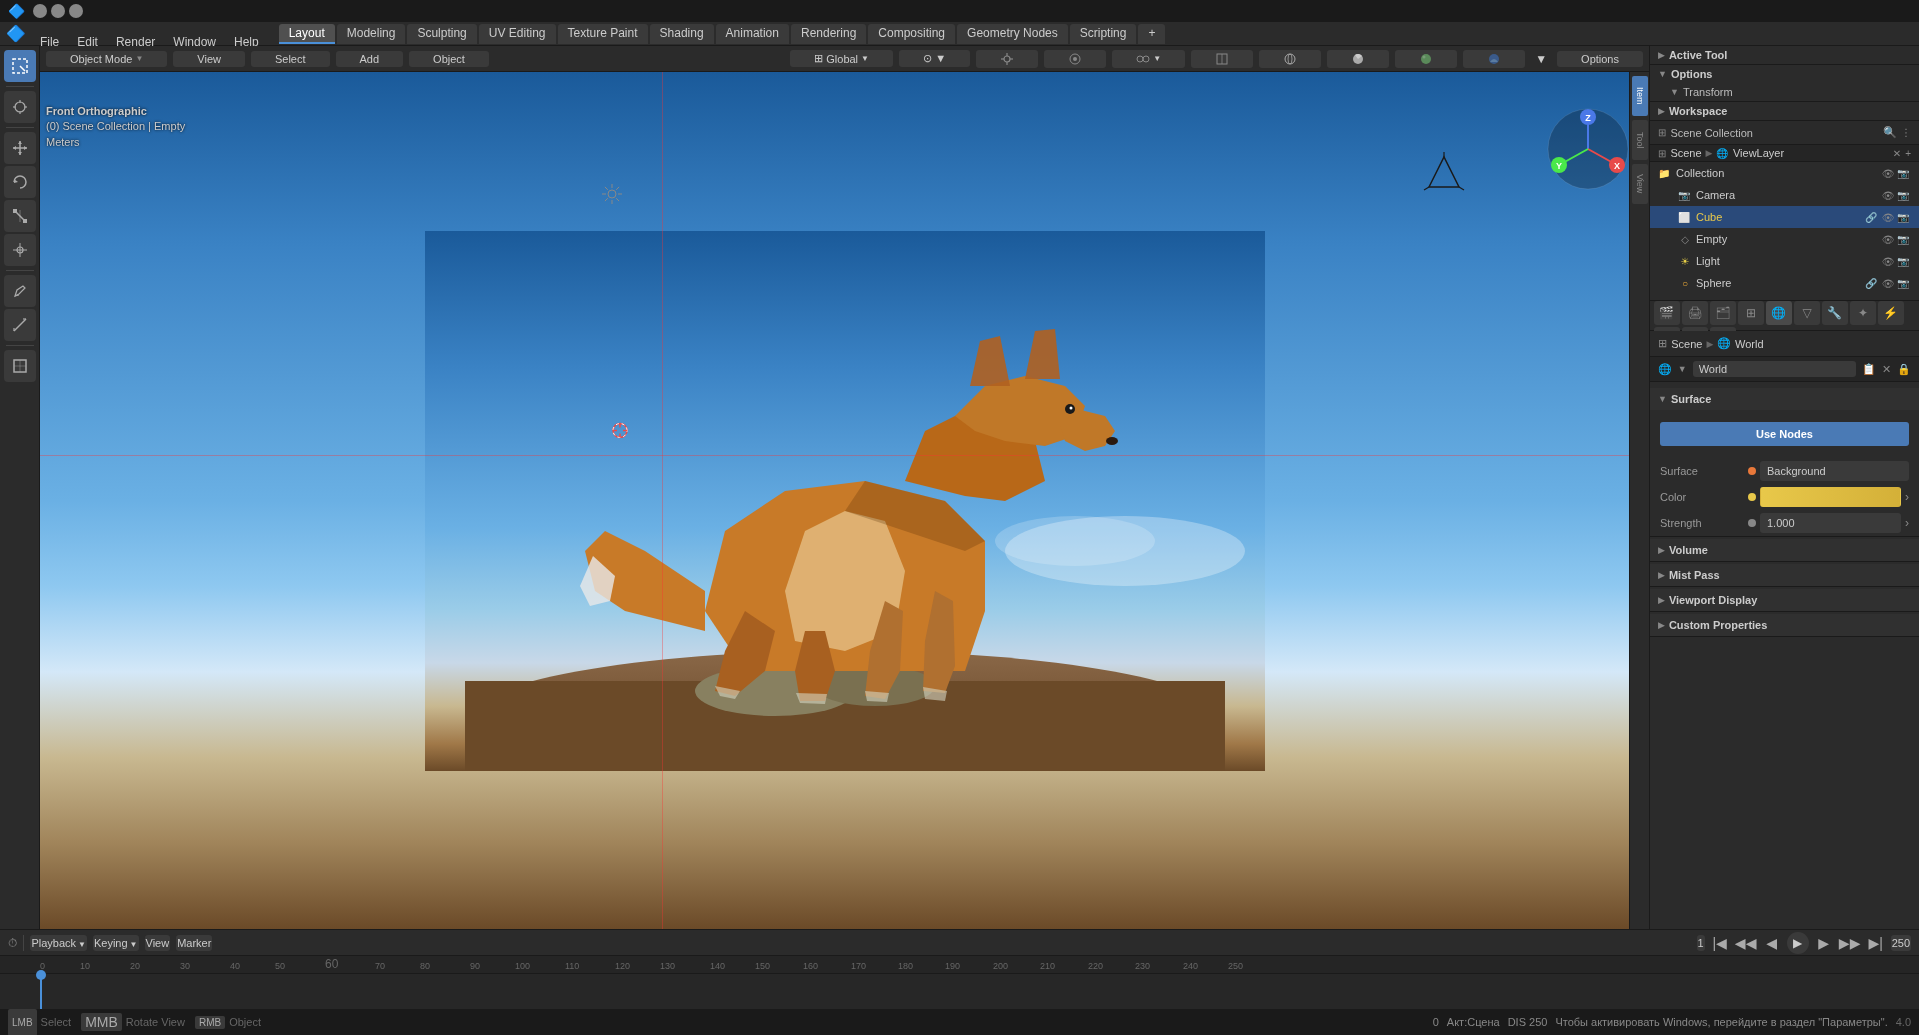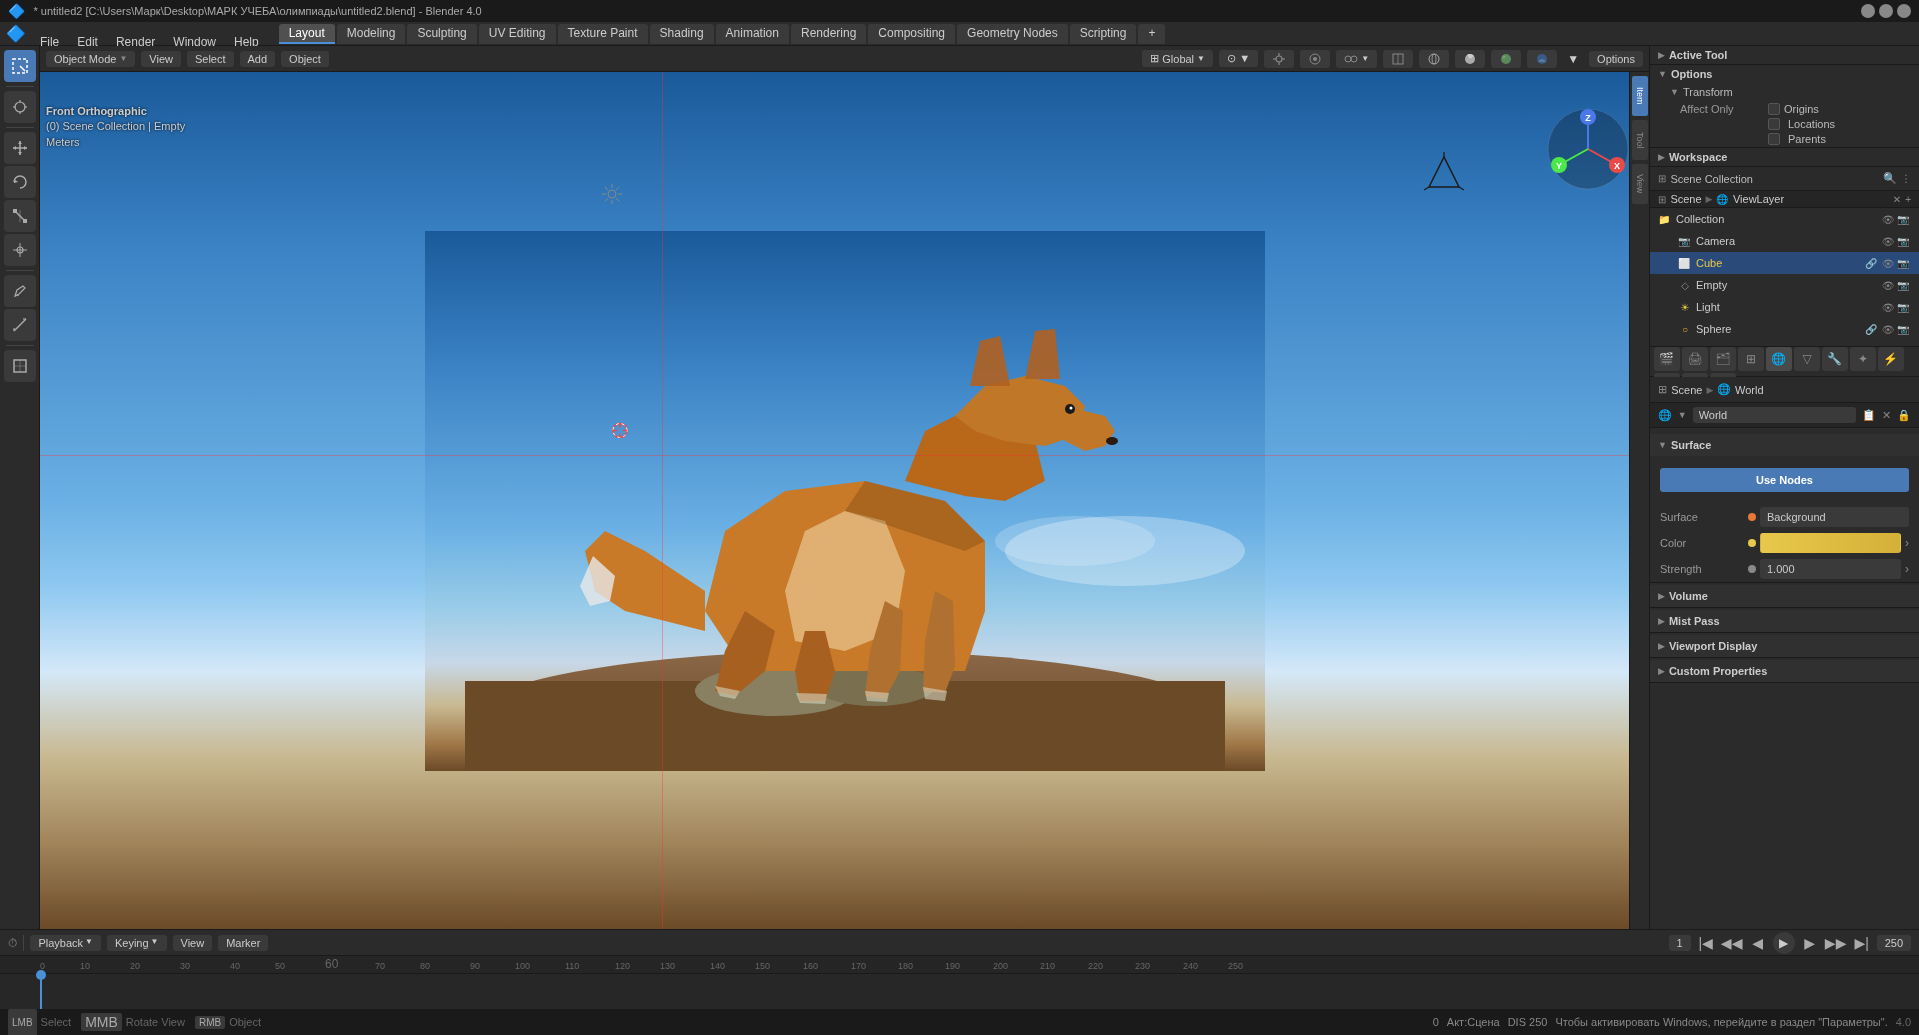--- a/index.html
+++ b/index.html
@@ -124,21 +124,21 @@
     #viewport-header {
       height: 26px;
       background: #2b2b2b;
       display: flex;
       align-items: center;
       padding: 0 6px;
       gap: 6px;
       border-bottom: 1px solid #1a1a1a;
     }
     .vp-header-btn {
-      padding: 2px 8px;
+      padding: 2px 24px;
       background: #3a3a3a;
       border-radius: 3px;
       cursor: pointer;
       font-size: 11px;
       color: #ccc;
       display: flex;
       align-items: center;
       gap: 3px;
     }
     .header-spacer { flex: 1; }
@@ -390,28 +390,28 @@
     #timeline-header {
       height: 26px;
       background: #2b2b2b;
       display: flex;
       align-items: center;
       padding: 0 8px;
       gap: 6px;
       border-bottom: 1px solid #1a1a1a;
     }
     .tl-btn {
-      padding: 2px 8px;
+      padding: 2px 1px;
       background: #3a3a3a;
       border-radius: 3px;
       cursor: pointer;
       font-size: 11px;
       color: #ccc;
       display: flex;
-      align-items: flex-start;
+      align-items: flex-end;
       gap: 2px;
     }
     .tl-ctrl-btn {
       width: 22px;
       height: 22px;
       display: flex;
       align-items: center;
       justify-content: center;
       cursor: pointer;
       border-radius: 3px;
@@ -487,21 +487,20 @@
       position: absolute;
       top: 32px;
       right: 16px;
     }
   </style>
 </head>
 <body>
 
 <div id="titlebar">
   <span style="font-size:14px; margin-right:8px;">🔷</span>
-  <span style="flex:1; font-size:11px; color:#aaa;">* untitled2 [C:\Users\Марк\Desktop\МАРК УЧЕБА\олимпиады\untitled2.blend] - Blender 4.0</span>
   <div class="win-controls">
     <div class="win-btn minimize"></div>
     <div class="win-btn maximize"></div>
     <div class="win-btn close"></div>
   </div>
 </div>
 
 <div id="menubar">
   <span style="font-size:16px; color:#e8783a; margin-right:4px;">🔷</span>
   <span class="menu-item">File</span>
@@ -841,37 +840,20 @@
       <div class="section-collapsible">
         <span style="color:#888; font-size:9px;">▼</span>
         <span style="font-size:11px; color:#ccc; font-weight:bold;">Options</span>
       </div>
 
       <div class="section-collapsible" style="padding-left:20px;">
         <span style="color:#888; font-size:9px;">▼</span>
         <span style="font-size:11px; color:#bbb;">Transform</span>
       </div>
 
-      <div style="padding:2px 12px 2px 30px;">
-        <div style="display:flex; align-items:center; gap:8px; margin-bottom:3px;">
-          <span style="font-size:11px; color:#999; min-width:80px;">Affect Only</span>
-          <div style="display:flex; align-items:center; gap:4px;">
-            <div class="cb"></div>
-            <span style="font-size:11px; color:#bbb;">Origins</span>
-          </div>
-        </div>
-        <div style="display:flex; align-items:center; gap:8px; margin-bottom:3px; padding-left:88px;">
-          <div class="cb"></div>
-          <span style="font-size:11px; color:#bbb;">Locations</span>
-        </div>
-        <div style="display:flex; align-items:center; gap:8px; padding-left:88px;">
-          <div class="cb"></div>
-          <span style="font-size:11px; color:#bbb;">Parents</span>
-        </div>
-      </div>
     </div>
 
     <div class="section-collapsible" style="border-bottom:1px solid #1a1a1a;">
       <span style="color:#888; font-size:9px;">▶</span>
       <span style="font-size:11px; color:#ccc; font-weight:bold;">Workspace</span>
     </div>
 
     <div id="scene-collection" style="flex:0 0 auto;">
       <div class="sc-header">
         <span style="color:#888; font-size:10px;">⊞</span>

